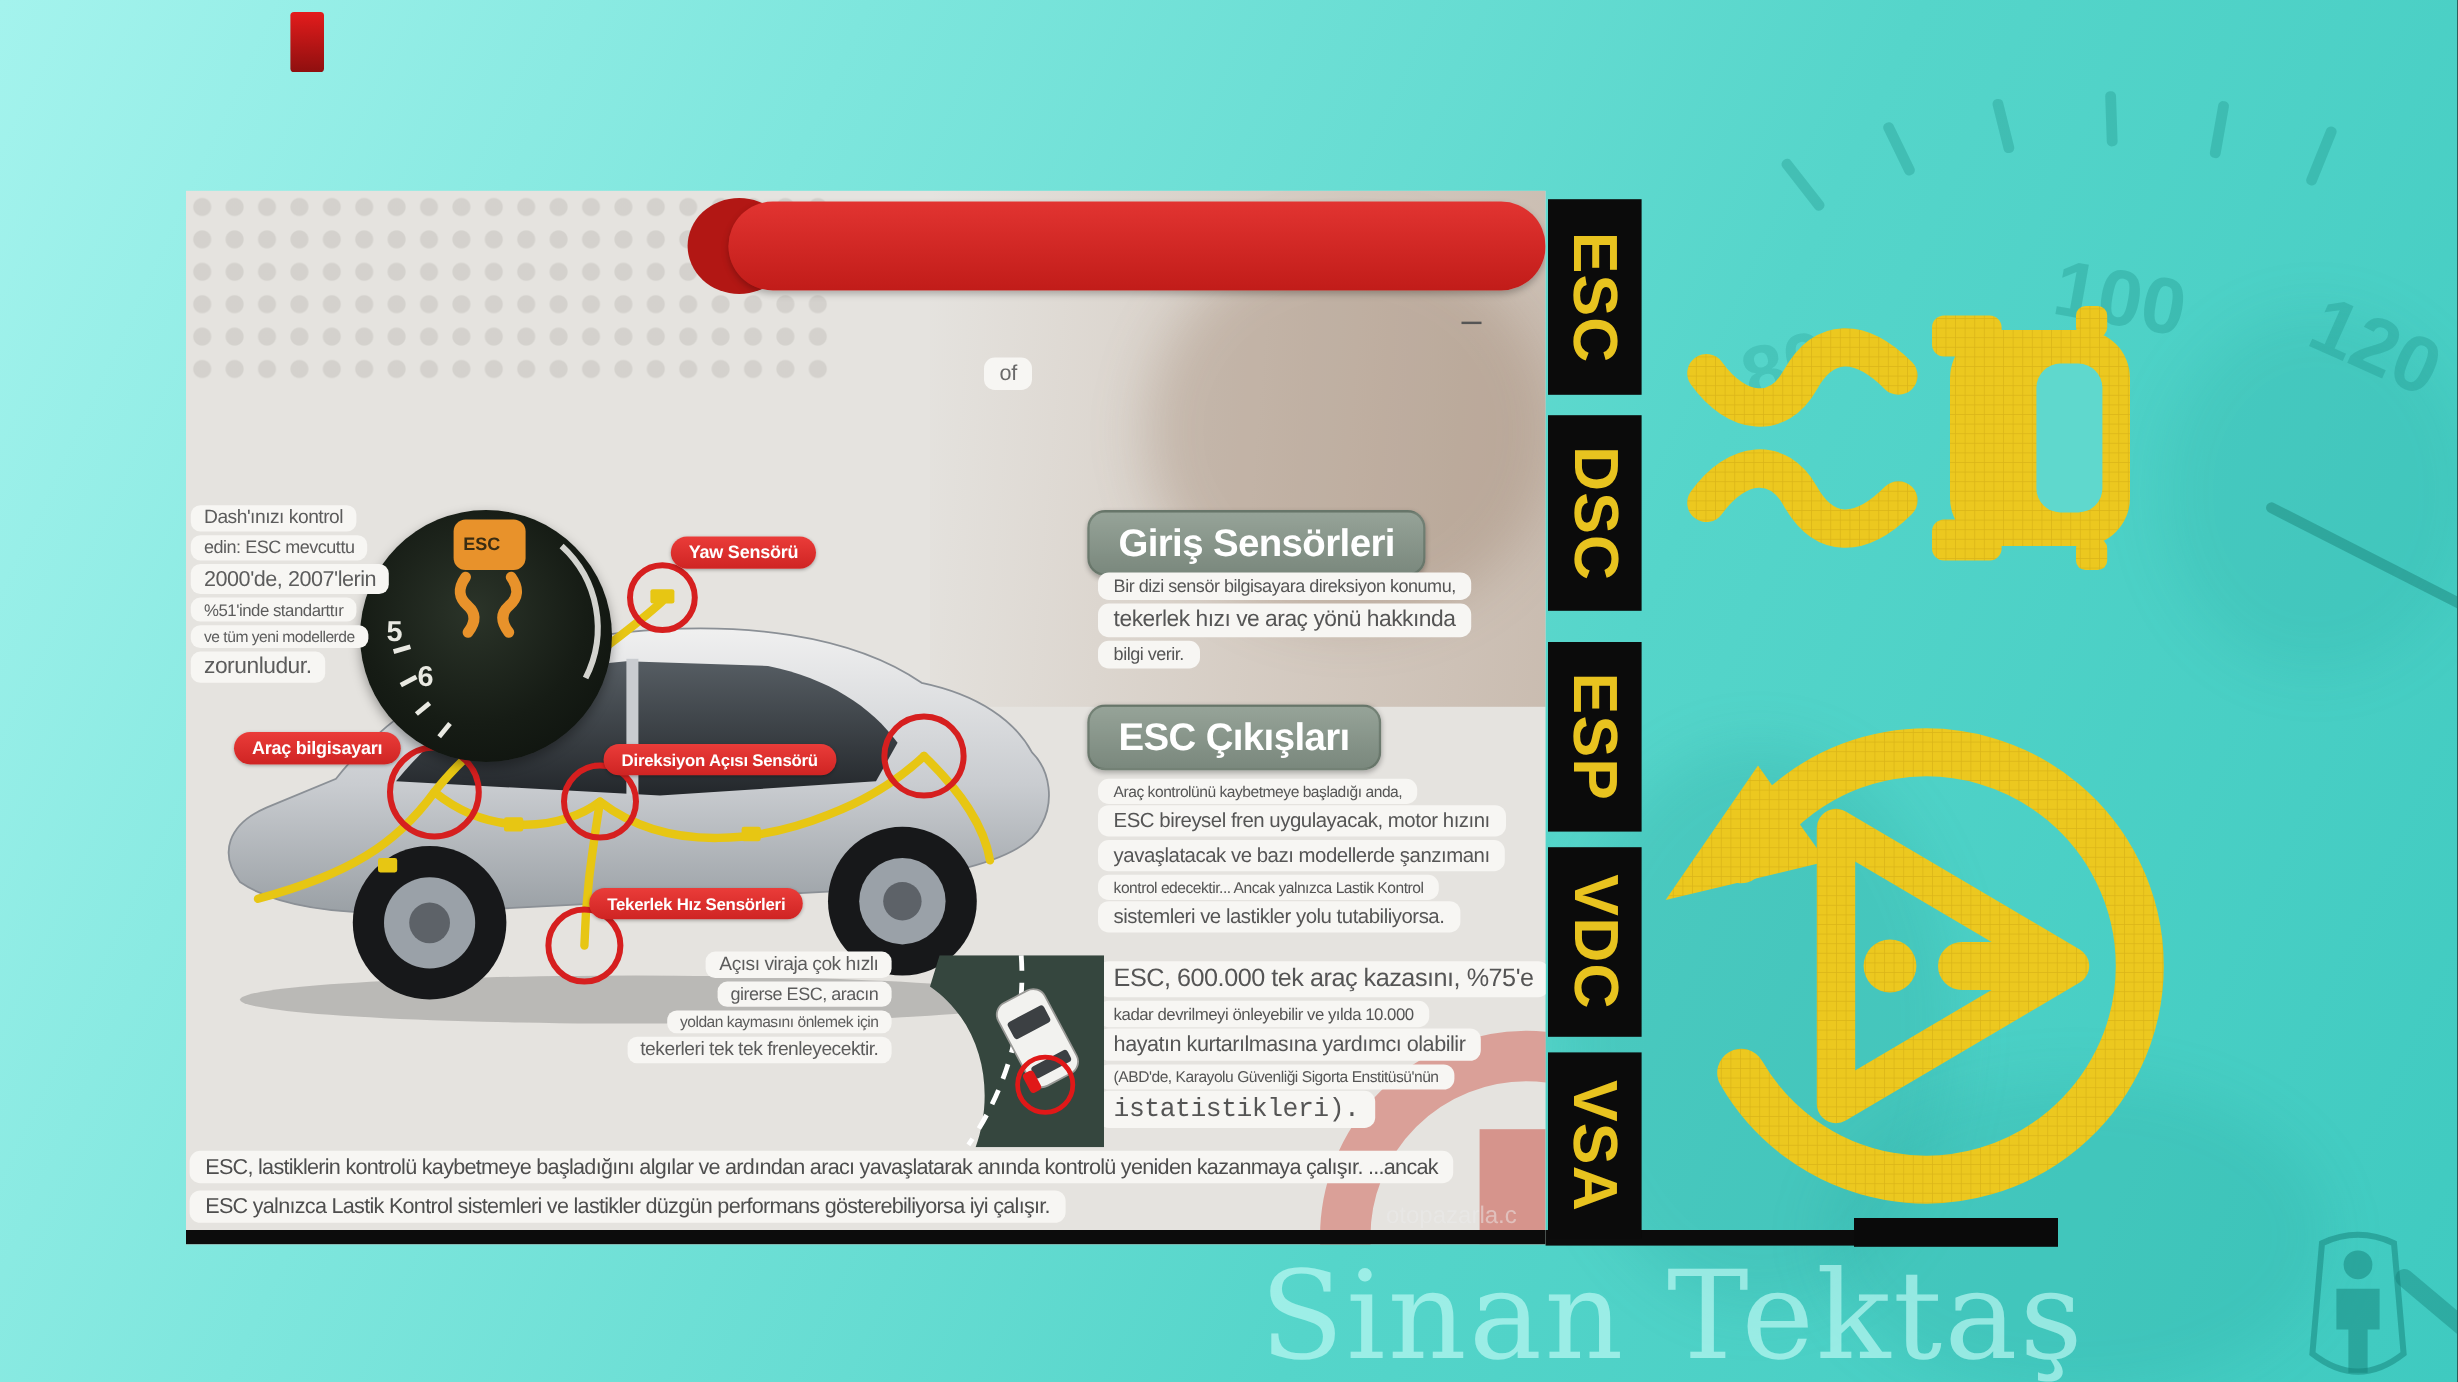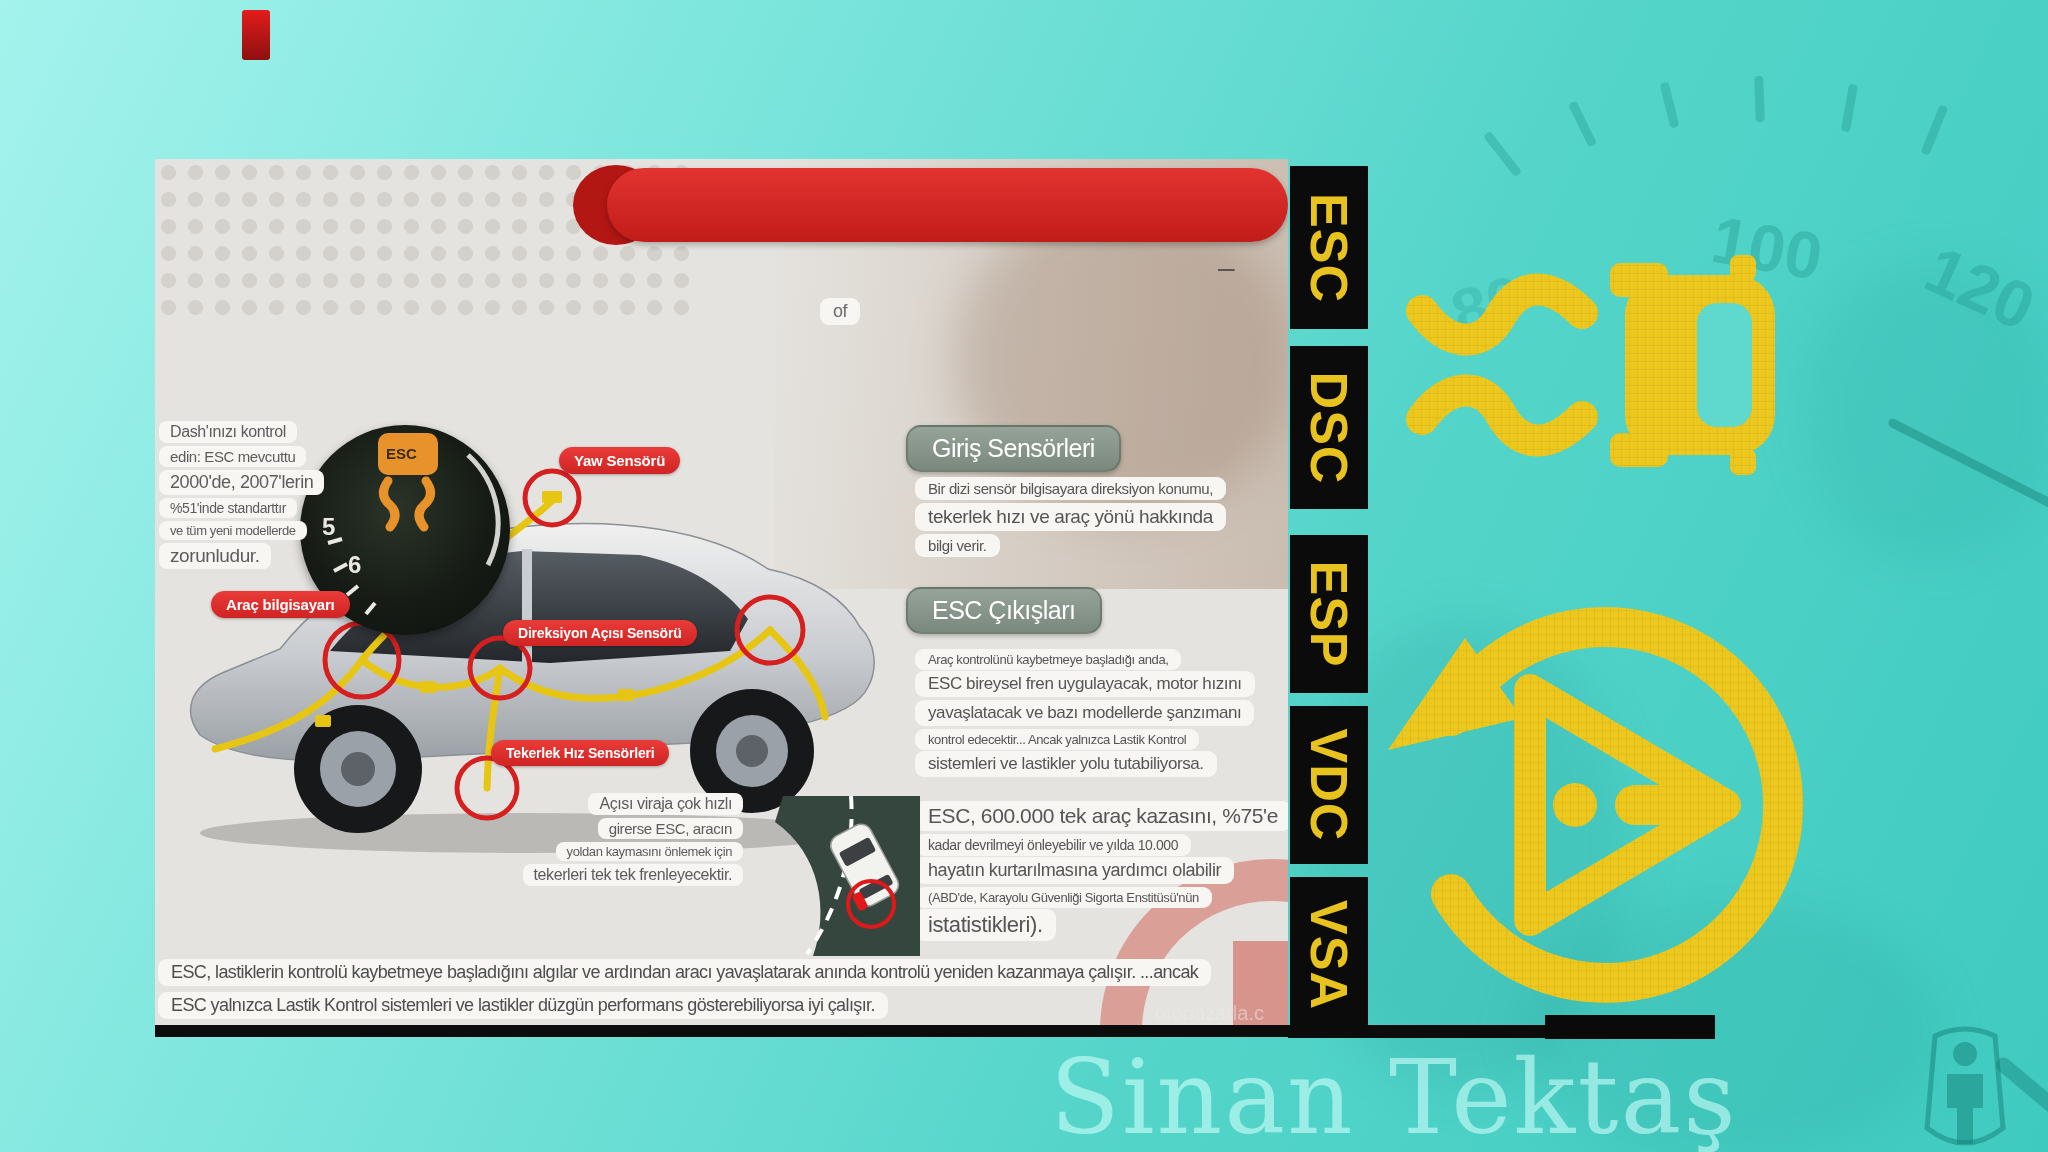--- a/index.html
+++ b/index.html
@@ -7,21 +7,21 @@
     background:linear-gradient(115deg,#a4f3ed 0%,#7ee6dd 28%,#55d5ca 62%,#3fcac0 100%);
     font-family:"Liberation Sans",sans-serif;}
   .abs{position:absolute;}
   .bub{position:absolute;white-space:nowrap;background:#f7f6f3;border-radius:9px;color:#555;
     padding:3px 13px;width:max-content;letter-spacing:-0.4px;}
   .pill{position:absolute;white-space:nowrap;background:linear-gradient(180deg,#ea3c39,#cf2423);
     color:#fff;font-weight:700;border-radius:999px;padding:5px 15px;font-size:15px;
     letter-spacing:-0.2px;box-shadow:0 1px 3px rgba(0,0,0,.3);}
   .hdr{position:absolute;white-space:nowrap;background:linear-gradient(180deg,#96a398,#7a887d);
     border:2px solid rgba(88,102,90,.55);color:#fff;border-radius:15px;padding:7px 24px;
-    font-size:25px;font-weight:400;letter-spacing:-0.5px;box-shadow:0 2px 4px rgba(0,0,0,.25);text-align:center;}
+    font-size:32px;font-weight:700;letter-spacing:-0.5px;box-shadow:0 2px 4px rgba(0,0,0,.25);text-align:center;}
   .badge{position:absolute;left:1290px;width:78px;background:#0b0b0b;display:flex;
     align-items:center;justify-content:center;}
   .badge span{transform:rotate(90deg);font-weight:700;font-size:52px;letter-spacing:1px;
     color:#e8c31f;}
   .tick{position:absolute;width:9px;border-radius:4px;background:rgba(24,140,130,.30);}
   .dialnum{position:absolute;font-weight:700;color:rgba(24,140,130,.30);}
   .note-col{position:absolute;display:flex;flex-direction:column;gap:3px;align-items:flex-start;}
   .note-col.right{align-items:flex-end;}
   .note-col .ln{background:#f7f6f3;border-radius:8px;color:#5c5c5c;padding:2px 11px;
     width:max-content;white-space:nowrap;letter-spacing:-0.4px;}
@@ -140,41 +140,41 @@
     <div class="note-col" style="left:4px;top:262px;">
       <div class="ln" style="font-size:16px;">Dash'ınızı kontrol</div>
       <div class="ln" style="font-size:15px;">edin: ESC mevcuttu</div>
       <div class="ln" style="font-size:18px;">2000'de, 2007'lerin</div>
       <div class="ln" style="font-size:14px;">%51'inde standarttır</div>
       <div class="ln" style="font-size:13px;">ve tüm yeni modellerde</div>
       <div class="ln" style="font-size:19px;">zorunludur.</div>
     </div>
 
     <div class="pill" style="left:404px;top:288px;">Yaw Sensörü</div>
-    <div class="pill" style="left:40px;top:432px;margin-left:16px;">Araç bilgisayarı</div>
+    <div class="pill" style="left:40px;top:451px;">Araç bilgisayarı</div>
     <div class="pill" style="left:348px;top:461px;font-size:14px;">Direksiyon Açısı Sensörü</div>
     <div class="pill" style="left:336px;top:581px;font-size:14px;">Tekerlek Hız Sensörleri</div>
 
     <div class="hdr" style="left:751px;top:266px;">Giriş Sensörleri</div>
     <div class="bub" style="left:760px;top:318px;font-size:15px;">Bir dizi sensör bilgisayara direksiyon konumu,</div>
     <div class="bub" style="left:760px;top:344px;font-size:19px;">tekerlek hızı ve araç yönü hakkında</div>
     <div class="bub" style="left:760px;top:375px;font-size:15px;">bilgi verir.</div>
 
     <div class="hdr" style="left:751px;top:428px;">ESC Çıkışları</div>
     <div class="bub" style="left:760px;top:490px;font-size:13px;">Araç kontrolünü kaybetmeye başladığı anda,</div>
     <div class="bub" style="left:760px;top:512px;font-size:17px;">ESC bireysel fren uygulayacak, motor hızını</div>
     <div class="bub" style="left:760px;top:541px;font-size:17px;text-align:center;">yavaşlatacak ve bazı modellerde şanzımanı</div>
     <div class="bub" style="left:760px;top:570px;font-size:13px;">kontrol edecektir... Ancak yalnızca Lastik Kontrol</div>
     <div class="bub" style="left:760px;top:592px;font-size:17px;">sistemleri ve lastikler yolu tutabiliyorsa.</div>
 
     <div class="bub" style="left:760px;top:642px;font-size:21px;">ESC, 600.000 tek araç kazasını, %75'e</div>
     <div class="bub" style="left:760px;top:675px;font-size:14px;">kadar devrilmeyi önleyebilir ve yılda 10.000</div>
     <div class="bub" style="left:760px;top:698px;font-size:18px;">hayatın kurtarılmasına yardımcı olabilir</div>
     <div class="bub" style="left:760px;top:728px;font-size:13px;">(ABD'de, Karayolu Güvenliği Sigorta Enstitüsü'nün</div>
-    <div class="bub" style="left:760px;top:750px;font-size:22px;">istatistikleri).</div>
+    <div class="bub" style="left:760px;top:750px;font-size:22px;font-family:Liberation Mono, monospace;">istatistikleri).</div>
 
     <div class="note-col right" style="left:300px;top:634px;width:288px;">
       <div class="ln" style="font-size:16px;">Açısı viraja çok hızlı</div>
       <div class="ln" style="font-size:15px;">girerse ESC, aracın</div>
       <div class="ln" style="font-size:13px;">yoldan kaymasını önlemek için</div>
       <div class="ln" style="font-size:16px;">tekerleri tek tek frenleyecektir.</div>
     </div>
 
     <svg class="abs" style="left:600px;top:637px;" width="165" height="160" viewBox="0 0 165 160">
       <path d="M28 0 L165 0 L165 160 L58 160 C74 116 66 58 20 26 Z" fill="#35463e"></path>

